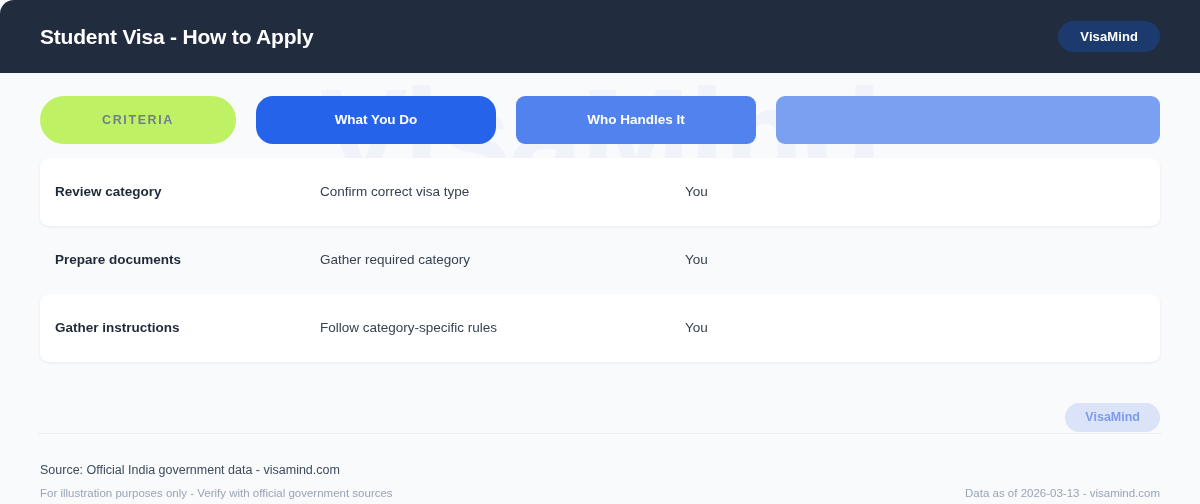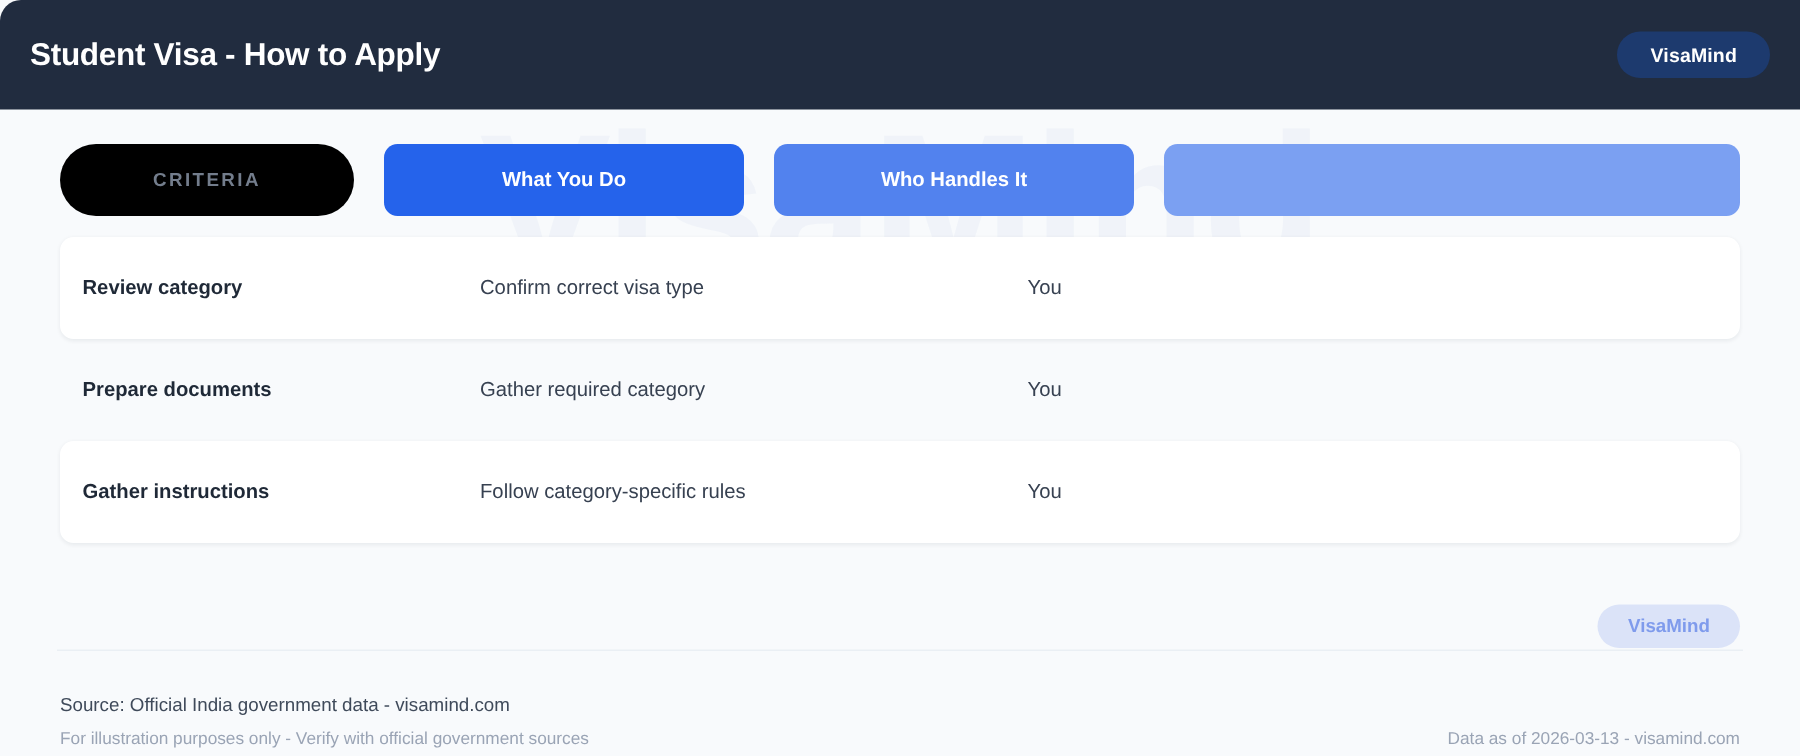--- a/index.html
+++ b/index.html
@@ -49,21 +49,21 @@
     height: 73px;
     background: #1f2937;
     background: #212c3f;
     border-top-left-radius: 14px;
     border-top-right-radius: 0px;
     z-index: 5;
     display: flex;
     align-items: center;
     justify-content: space-between;
     box-sizing: border-box;
-    padding: 0 20px;
+    padding: 0 40px;
   }
   .header-title {
     color: #ffffff;
     font-size: 21px;
     font-weight: 700;
     letter-spacing: -0.2px;
     line-height: 1;
   }
   .header-badge {
     background: #1d3a6e;
@@ -93,32 +93,33 @@
     display: flex;
     align-items: center;
     justify-content: center;
     box-sizing: border-box;
     font-size: 13.5px;
     font-weight: 700;
     line-height: 1;
   }
   .tab-1 {
     width: 196px;
-    background: #000000;
+    background: #bef264;
     color: #737d8c;
     font-size: 12.5px;
     font-weight: 600;
     letter-spacing: 1.6px;
     text-transform: uppercase;
     border-radius: 24px;
   }
   .tab-2 {
     width: 240px;
     background: #2563eb;
     color: #ffffff;
+    border-radius: 17px;
   }
   .tab-3 {
     width: 240px;
     background: #5282ee;
     color: #ffffff;
   }
   .tab-4 {
     flex: 1;
     background: #7ba0f2;
     color: #ffffff;

